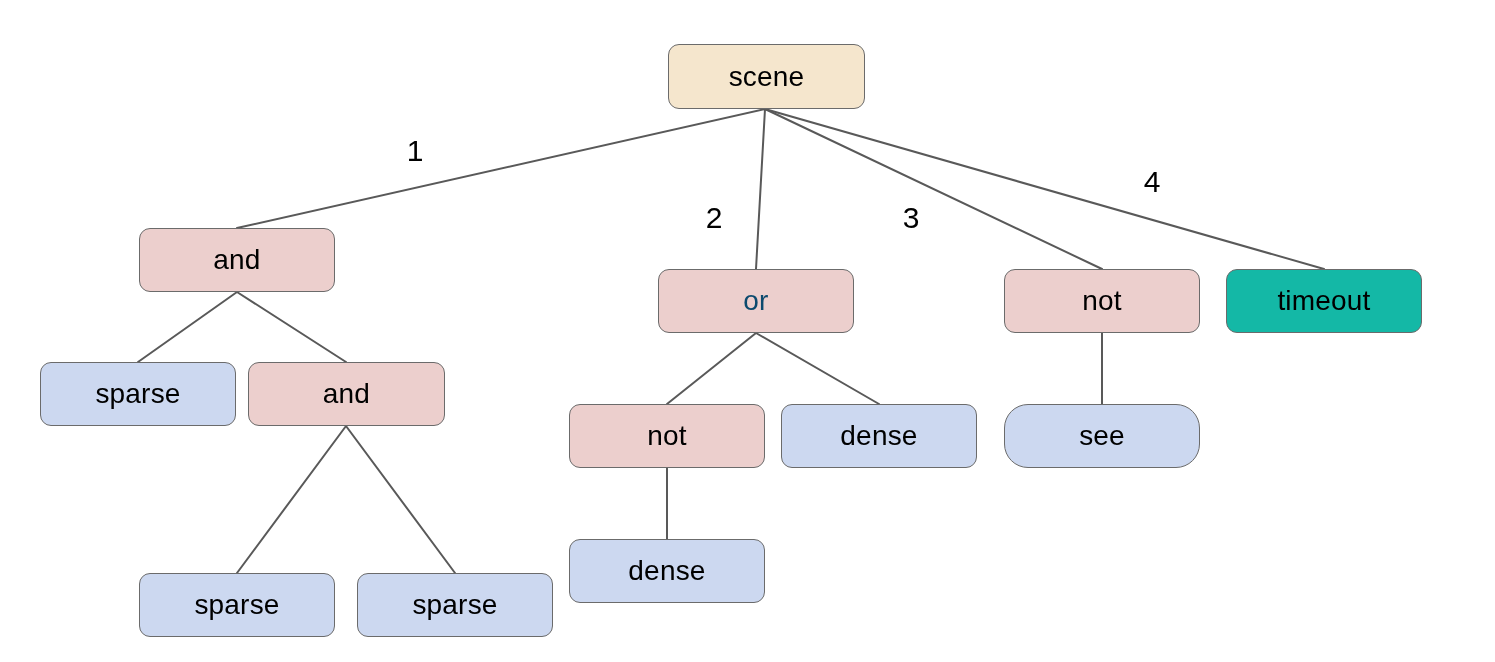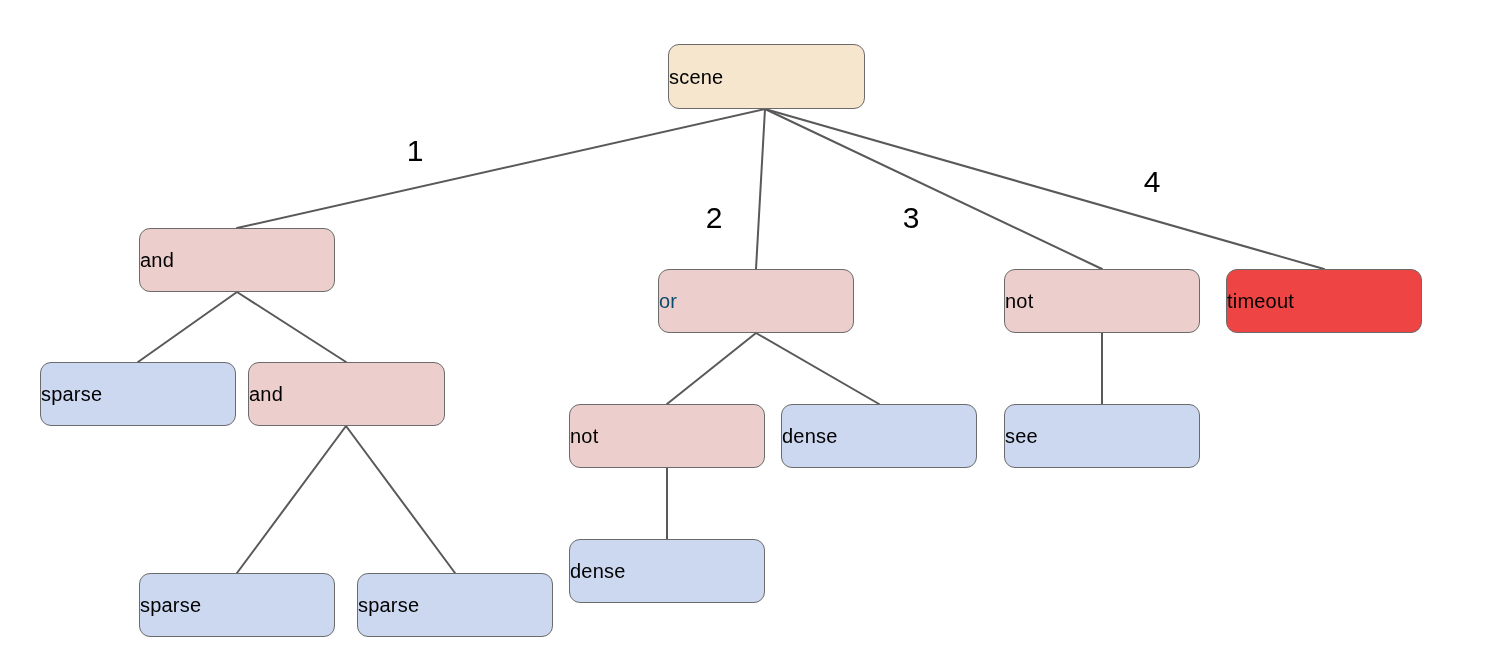--- a/index.html
+++ b/index.html
@@ -24,22 +24,22 @@
     width: 1495px;
     height: 662px;
   }
   .node {
     position: absolute;
     box-sizing: border-box;
     border: 1.6px solid #6b6b6b;
     border-radius: 11px;
     display: flex;
     align-items: center;
-    justify-content: flex-start;
-    font-size: 20px;
+    justify-content: center;
+    font-size: 28px;
     line-height: 1;
     color: #000000;
     letter-spacing: 0.2px;
     white-space: nowrap;
     z-index: 2;
   }
   .edge-label {
     position: absolute;
     font-size: 30px;
     color: #000000;
@@ -94,24 +94,24 @@
       </div>
       <div class="node" style="left: 781px; top: 404px; width: 196px; height: 64px; background: rgb(204, 216, 240); border-color: rgb(107, 107, 107); color: rgb(0, 0, 0);">
         <span>dense</span>
       </div>
       <div class="node" style="left: 569px; top: 539px; width: 196px; height: 64px; background: rgb(204, 216, 240); border-color: rgb(107, 107, 107); color: rgb(0, 0, 0);">
         <span>dense</span>
       </div>
       <div class="node" style="left: 1004px; top: 269px; width: 196px; height: 64px; background: rgb(236, 207, 205); border-color: rgb(107, 107, 107); color: rgb(0, 0, 0);">
         <span>not</span>
       </div>
-      <div class="node" style="left: 1004px; top: 404px; width: 196px; height: 64px; background: rgb(204, 216, 240); border-color: rgb(107, 107, 107); color: rgb(0, 0, 0);">
+      <div class="node" style="left: 1004px; top: 404px; width: 196px; height: 64px; background: rgb(204, 216, 240); border-color: rgb(107, 107, 107); color: rgb(0, 0, 0); border-radius: 24px;">
         <span>see</span>
       </div>
-      <div class="node" style="left: 1226px; top: 269px; width: 196px; height: 64px; background: #ef4444; border-color: rgb(107, 107, 107); color: rgb(0, 0, 0);">
+      <div class="node" style="left: 1226px; top: 269px; width: 196px; height: 64px; background: #14b8a6; border-color: rgb(107, 107, 107); color: rgb(0, 0, 0);">
         <span>timeout</span>
       </div>
     </div>
   <div id="label-layer">
       <div class="edge-label" style="left: 415px; top: 151px;">1</div>
       <div class="edge-label" style="left: 714px; top: 218px;">2</div>
       <div class="edge-label" style="left: 911px; top: 218px;">3</div>
       <div class="edge-label" style="left: 1152px; top: 182px;">4</div>
     </div>
 </div>

